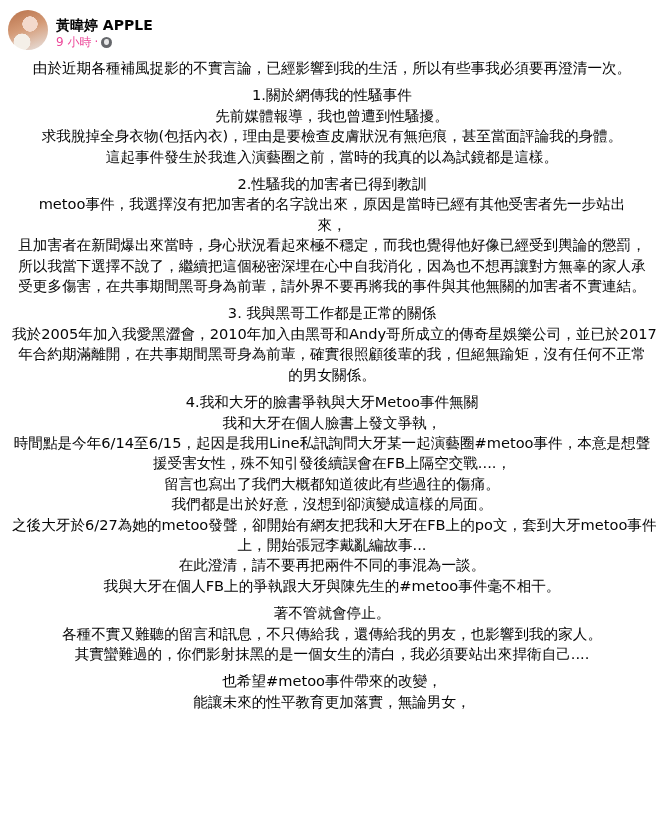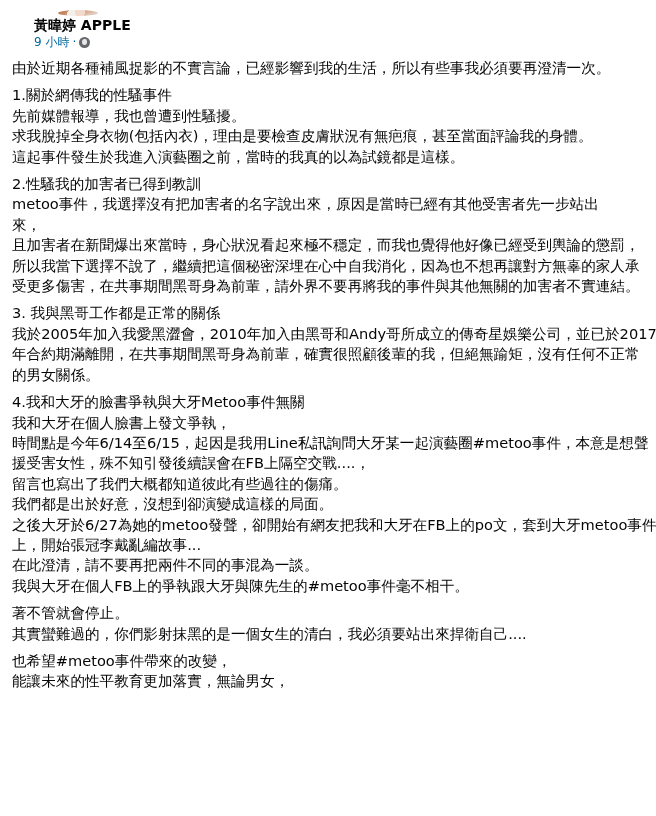--- a/index.html
+++ b/index.html
@@ -1,29 +1,29 @@
 <!DOCTYPE html>
 <html><head>
 <meta charset="utf-8">
 <style>
   html, body { margin: 0; padding: 0; background: #ffffff; }
   body { width: 656px; height: 816px; overflow: hidden; font-family: "DejaVu Sans", "Liberation Sans", sans-serif; color: #050505; }
   .post { position: relative; width: 656px; height: 816px; }
-  .header { position: absolute; left: 26px; top: 10px; height: 40px; display: flex; align-items: center; flex-direction: column; }
+  .header { position: absolute; left: 8px; top: 10px; height: 40px; display: flex; align-items: flex-end; }
   .avatar { width: 40px; height: 40px; border-radius: 50%; overflow: hidden; position: relative;
             background: radial-gradient(circle at 55% 35%, #f3d9cc 0 22%, transparent 23%),
                         radial-gradient(circle at 35% 80%, #f4efe8 0 20%, transparent 21%),
                         linear-gradient(160deg, #b8714a 0%, #d49a76 45%, #e9e4e2 100%); }
   .meta { margin-left: 8px; display: flex; flex-direction: column; }
   .author { font-size: 14px; font-weight: bold; color: #050505; line-height: 18px; }
-  .time-row { font-size: 12px; color: #0369a1; line-height: 16px; display: flex; align-items: center; gap: 3px; }
+  .time-row { font-size: 12px; color: #ec4899; line-height: 16px; display: flex; align-items: center; gap: 3px; }
   .globe { width: 11px; height: 11px; border-radius: 50%; background: #65676b; display: inline-block; position: relative; }
   .globe::after { content: ""; position: absolute; left: 3px; top: 2px; width: 5px; height: 6px; border-radius: 50% 40% 50% 40%; background: #fff; opacity: .85; }
   .body { position: absolute; left: 12px; top: 58px; width: 640px; font-size: 14.6px; line-height: 20.4px; color: #050505; }
-  .para { margin: 0 0 7px 0; }
+  .para { margin: 0 0 7px 0; text-align: center; }
   .line { display: block; white-space: nowrap; }
 </style>
 </head>
 <body>
 
 <div class="post">
   <div class="header">
     <div class="avatar"></div>
     <div class="meta">
       <span class="author">黃暐婷 APPLE</span>
@@ -66,20 +66,21 @@
         <span class="line">援受害女性，殊不知引發後續誤會在FB上隔空交戰....，</span>
         <span class="line">留言也寫出了我們大概都知道彼此有些過往的傷痛。</span>
         <span class="line">我們都是出於好意，沒想到卻演變成這樣的局面。</span>
         <span class="line">之後大牙於6/27為她的metoo發聲，卻開始有網友把我和大牙在FB上的po文，套到大牙metoo事件</span>
         <span class="line">上，開始張冠李戴亂編故事...</span>
         <span class="line">在此澄清，請不要再把兩件不同的事混為一談。</span>
         <span class="line">我與大牙在個人FB上的爭執跟大牙與陳先生的#metoo事件毫不相干。</span>
       </p>
       <p class="para">
         <span class="line">著不管就會停止。</span>
+        <span class="line">各種不實又難聽的留言和訊息，不只傳給我，還傳給我的男友，也影響到我的家人。</span>
         <span class="line">其實蠻難過的，你們影射抹黑的是一個女生的清白，我必須要站出來捍衛自己....</span>
       </p>
       <p class="para">
         <span class="line">也希望#metoo事件帶來的改變，</span>
         <span class="line">能讓未來的性平教育更加落實，無論男女，</span>
       </p>
     </div>
 </div>
 
 </body></html>

